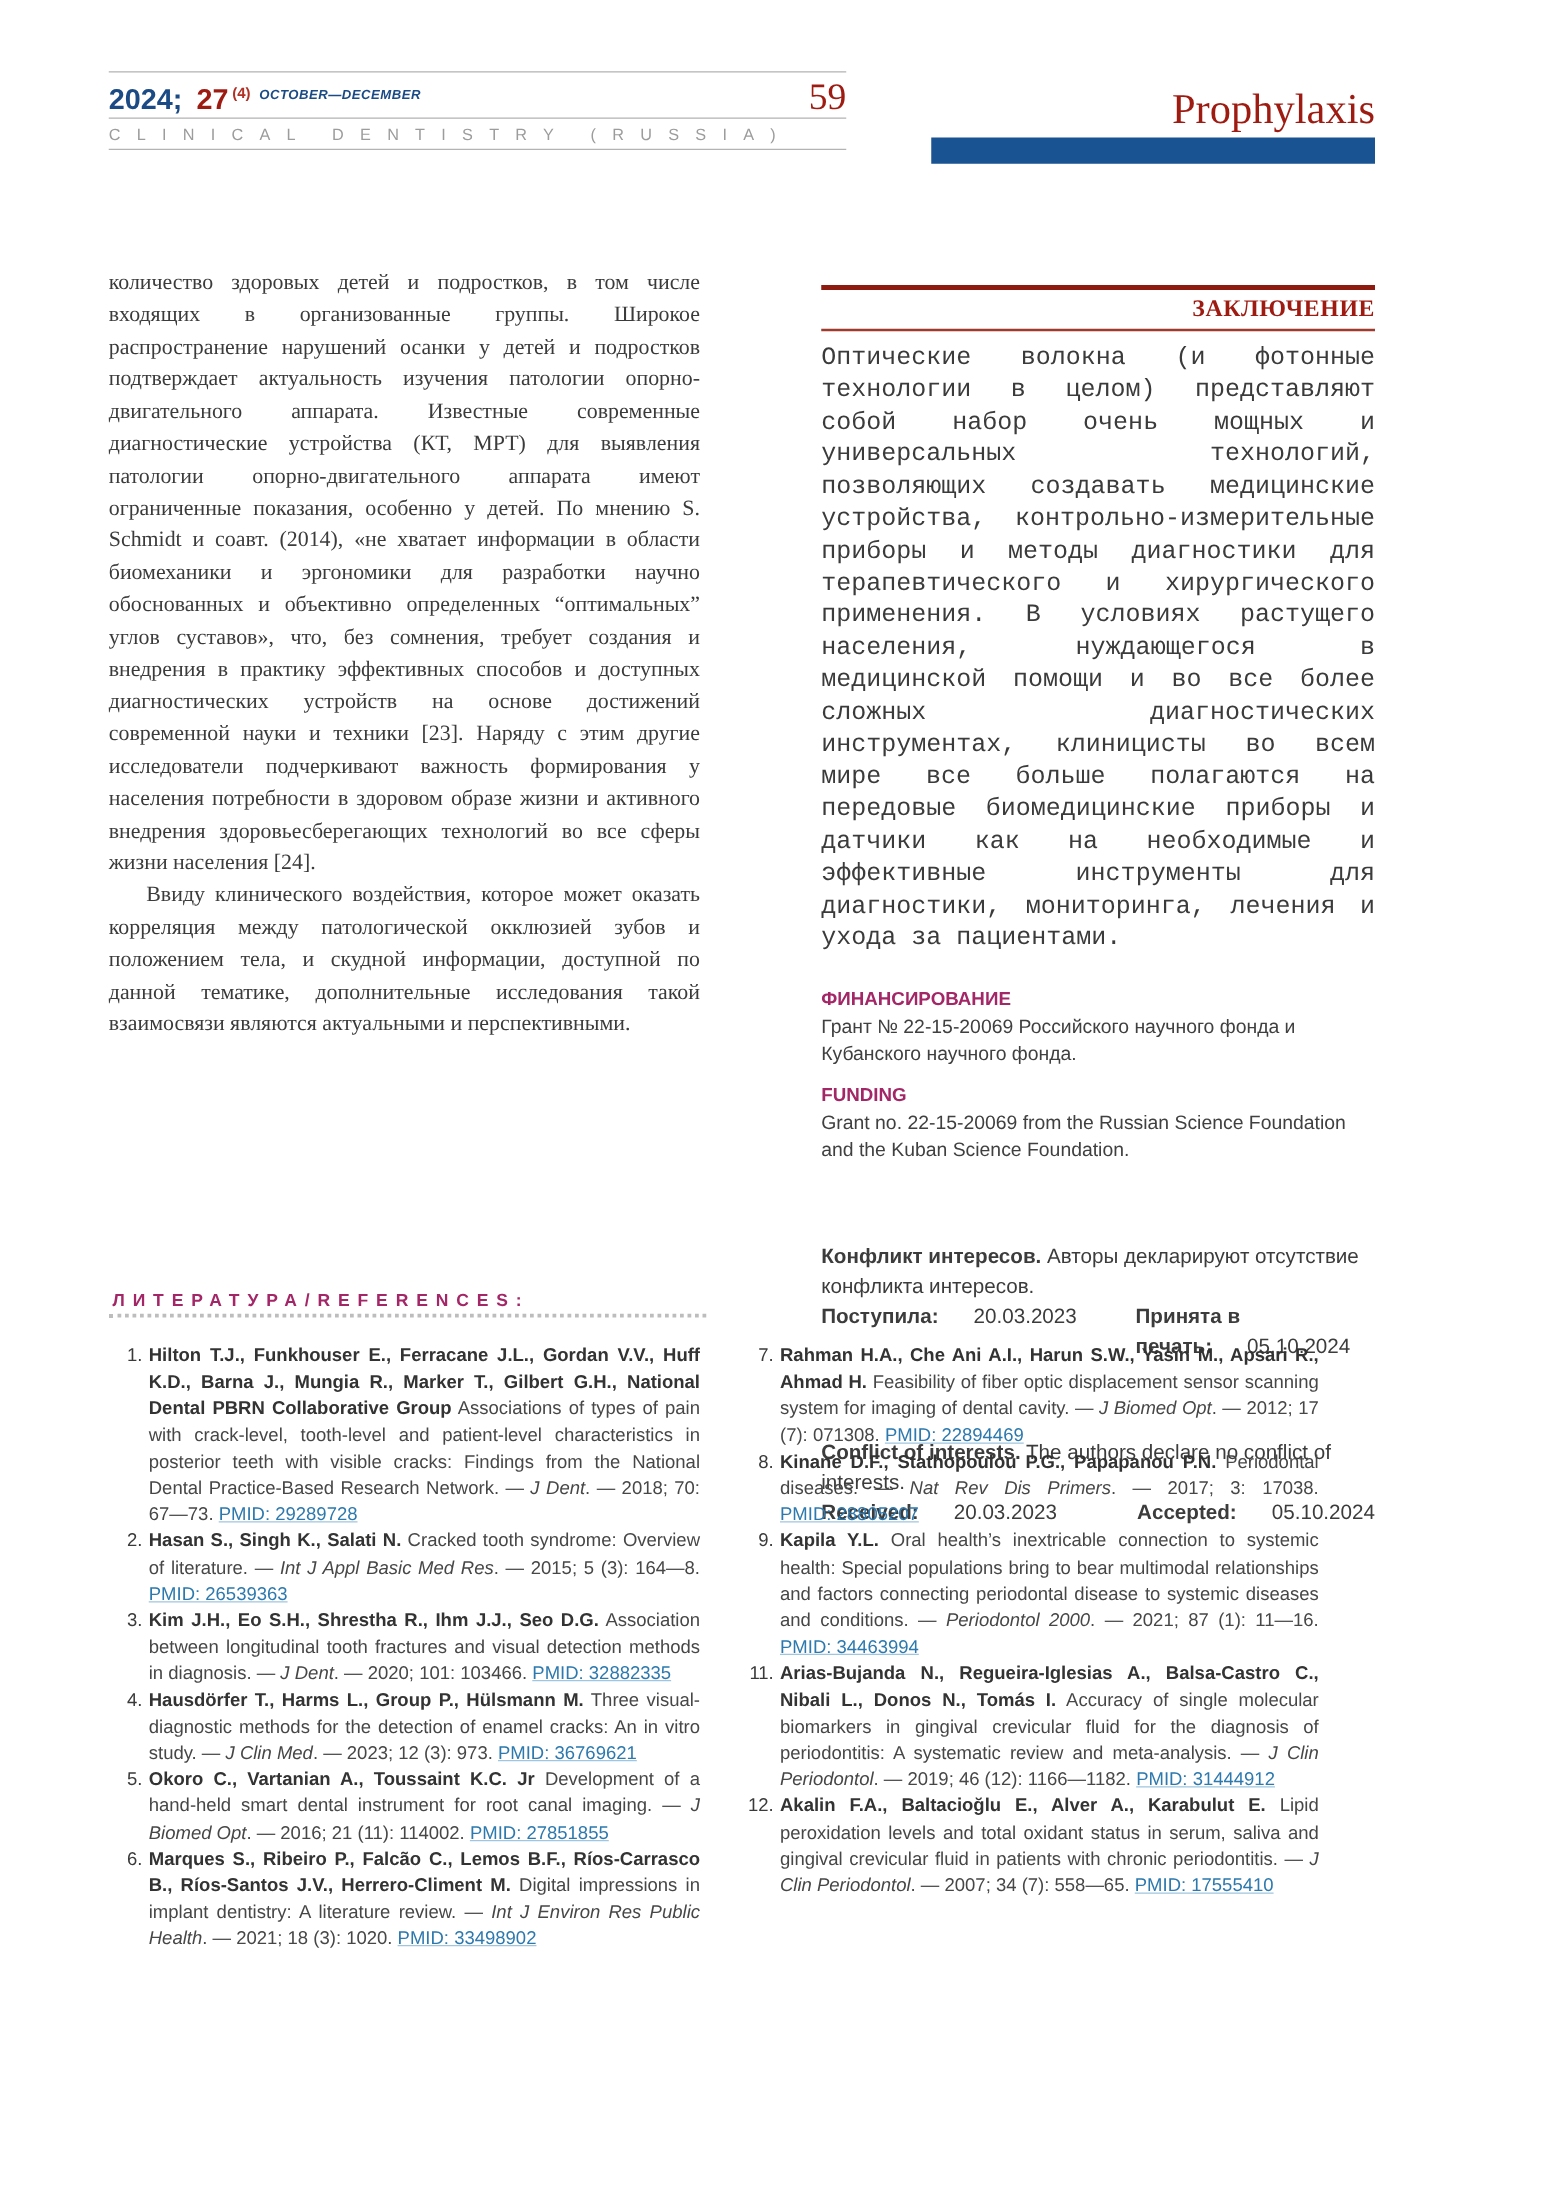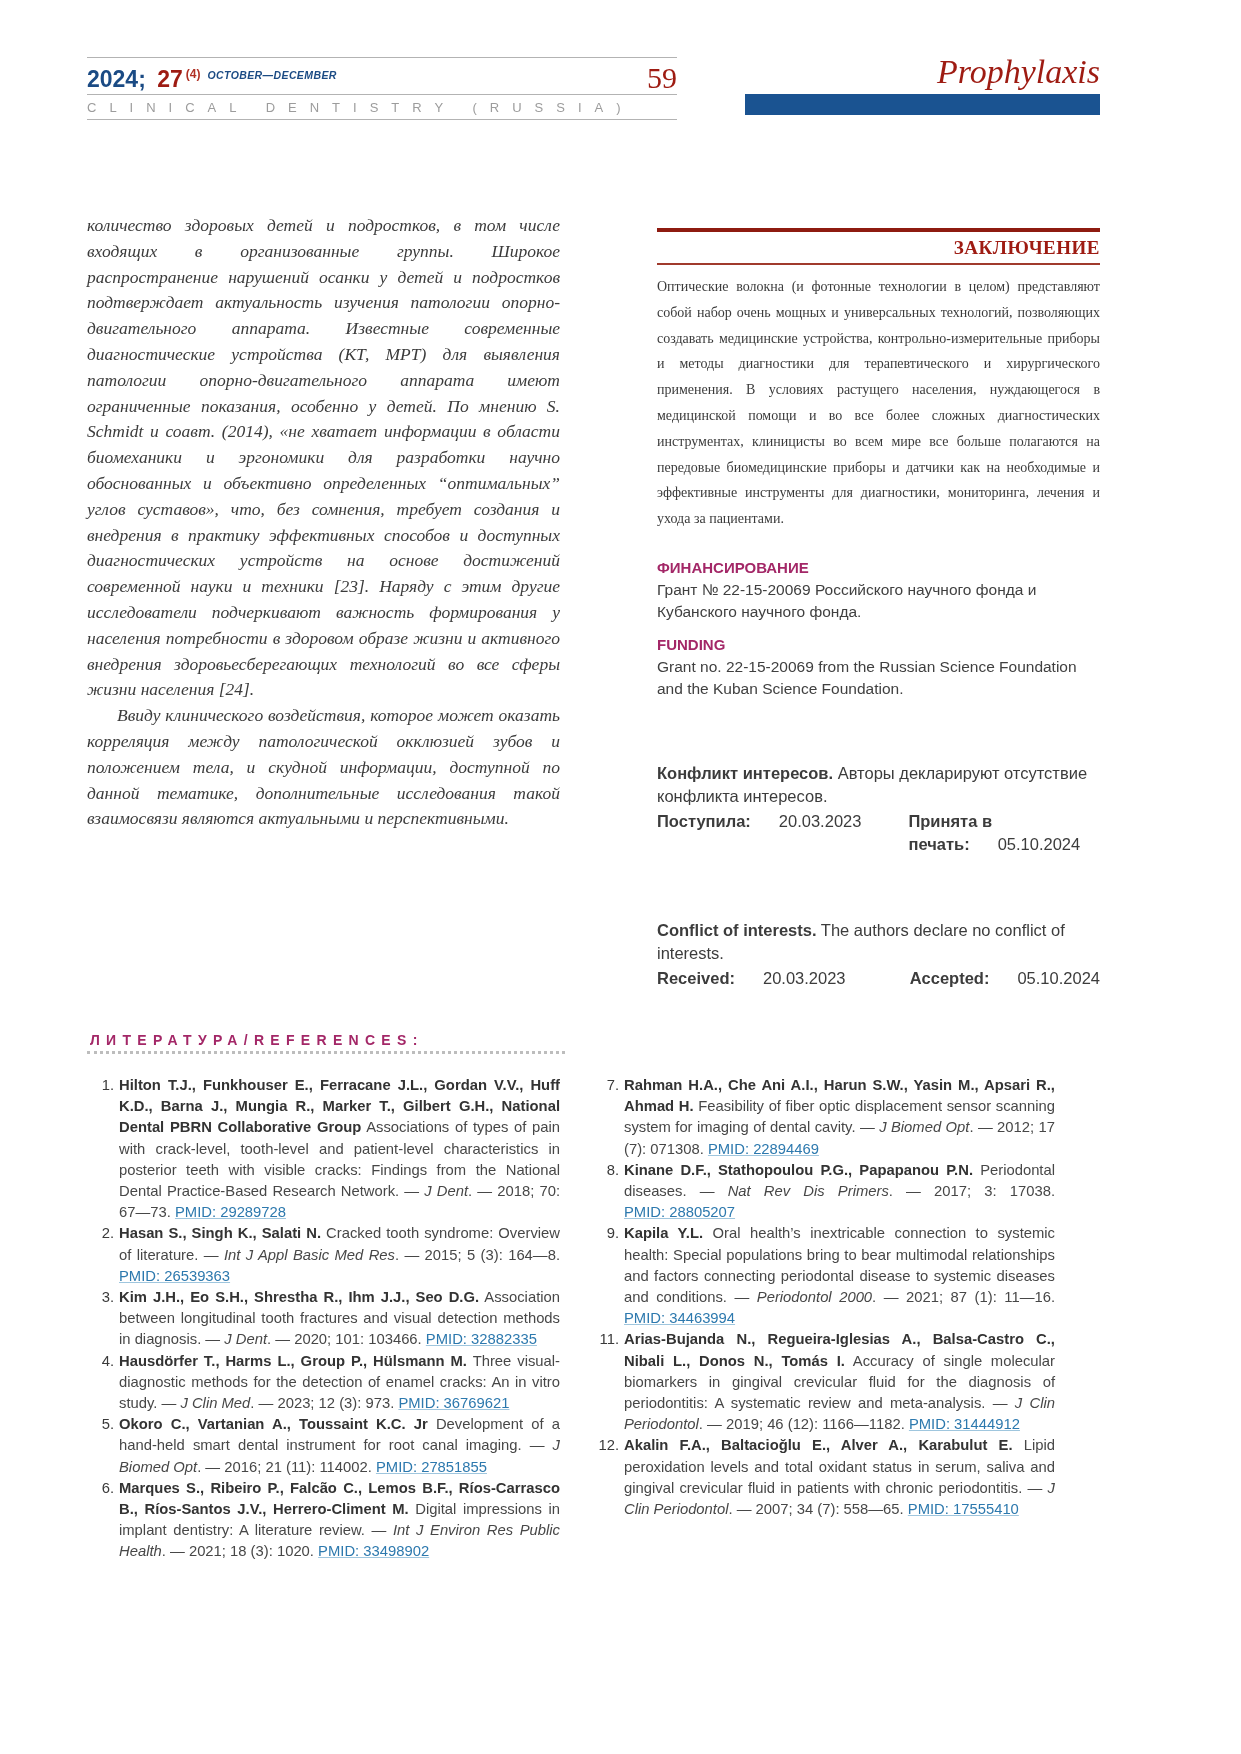--- a/index.html
+++ b/index.html
@@ -13,37 +13,37 @@
   .vol-info{font-size:23px;font-weight:700;line-height:1;white-space:nowrap;}
   .vol-year{color:var(--accent-blue-dark,#1b4b84);}
   .vol-num{color:var(--accent-red,#9e1b12);margin-left:5px;}
   .vol-issue{color:#b03024;font-size:12px;font-weight:700;position:relative;top:-9px;margin-left:3px;}
   .vol-months{color:var(--accent-blue-dark,#1b4b84);font-size:10.5px;font-style:italic;font-weight:700;
               letter-spacing:.4px;position:relative;top:-8px;margin-left:7px;}
   .page-num{font-family:"Liberation Serif",serif;font-size:30px;line-height:.9;
             color:var(--accent-red,#9e1b12);}
   .journal-name{color:#9c9c9c;font-size:13px;letter-spacing:13px;white-space:nowrap;
                 padding:5px 0 4px;}
-  .header-right{position:absolute;top:52px;right:141px;text-align:right;font-style:italic;}
+  .header-right{position:absolute;top:68px;right:141px;text-align:right;}
   .section-title{font-family:"Liberation Serif",serif;font-size:34px;line-height:1.15;
                  color:var(--accent-red,#9e1b12);}
   .blue-bar{width:355px;height:21px;background:var(--accent-blue,#1a5391);margin:3px 0 0 auto;}
 
   
   .col-left{position:absolute;left:87px;top:213px;width:473px;}
   .col-left p{font-family:"Liberation Serif",serif;font-size:17.5px;line-height:25.8px;
-              color:var(--text-dark,#3b3b3b);text-align:justify;margin:0;font-style:italic;}
+              color:var(--text-dark,#3b3b3b);text-align:justify;margin:0;}
   .col-left p.indent{text-indent:30px;}
 
   .col-right{position:absolute;left:657px;top:228px;width:443px;}
   .concl-rule-top{border-top:4px solid #8e1b10;}
   .concl-title{font-family:"Liberation Serif",serif;font-size:19px;font-weight:700;
                color:var(--accent-red,#9e1b12);margin:5px 0 4px;letter-spacing:.5px;text-align:right;}
   .concl-rule-bot{border-top:2px solid #a03a2c;}
-  .concl-text{font-family:Liberation Serif, serif;font-size:14px;line-height:25.8px;
+  .concl-text{font-family:Liberation Mono, monospace;font-size:20px;line-height:25.8px;
               color:var(--text-dark,#3b3b3b);text-align:justify;margin:9px 0 0;}
 
   .fund{margin-top:27px;}
   .fund.en{margin-top:13px;}
   .fund-title{font-size:15px;font-weight:700;color:var(--heading-magenta,#a32767);margin:0 0 3px;}
   .fund-text{font-size:15.5px;line-height:22px;color:#404040;margin:0;}
 
   .conflict{margin-top:62px;font-size:16.5px;line-height:23.5px;color:#3c3c3c;}
   .conflict.en{}
   .conflict-text{margin:0;}

